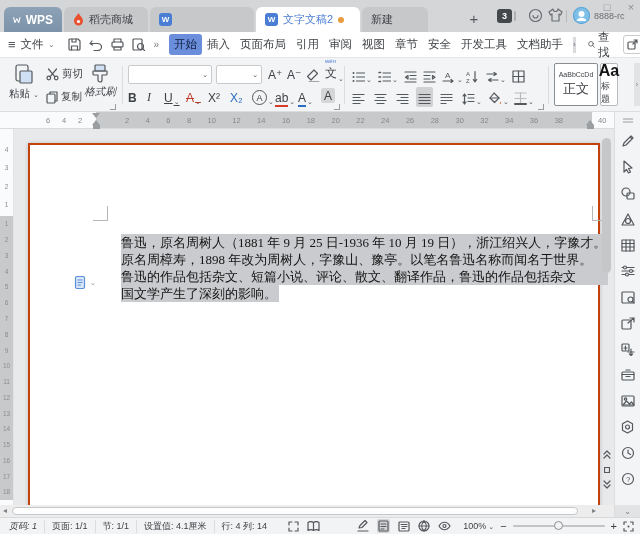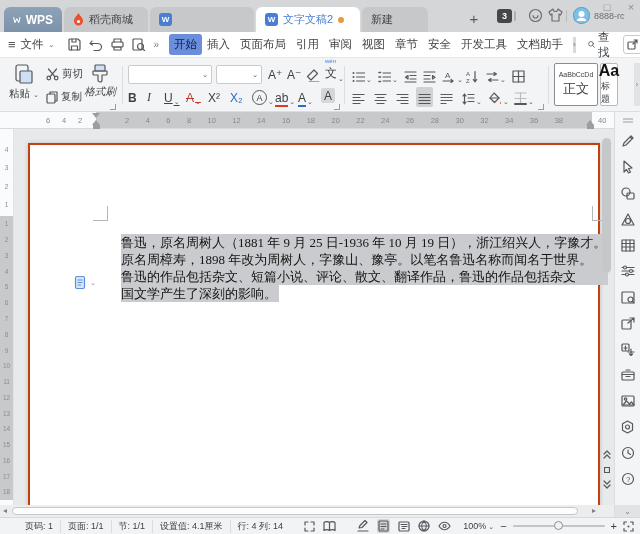--- a/index.html
+++ b/index.html
@@ -644,21 +644,21 @@
   </div>
   <div id="sb-collapse">⌄</div>
 
   <div id="hscroll">
     <span class="harrow" style="left:3px;">◂</span>
     <div id="hscroll-thumb"></div>
     <span class="harrow" style="left:592px;">▸</span>
   </div>
 
   <div id="statusbar">
-    <span class="sseg" style="margin-left:18px;">页码: 1</span>
+    <span class="sseg" style="margin-left:2px;font-style:italic;">页码: 1</span>
     <span class="sseg">页面: 1/1</span>
     <span class="sseg">节: 1/1</span>
     <span class="sseg">设置值: 4.1厘米</span>
     <span class="sseg nodiv">行: 4  列: 14</span>
 
     <span class="sico" style="margin-left:14px;">
       <svg width="11" height="11" viewBox="0 0 11 11">
           <path d="M1 4V1h3M7 1h3v3M10 7v3H7M4 10H1V7"></path>
         </svg>
     </span>

